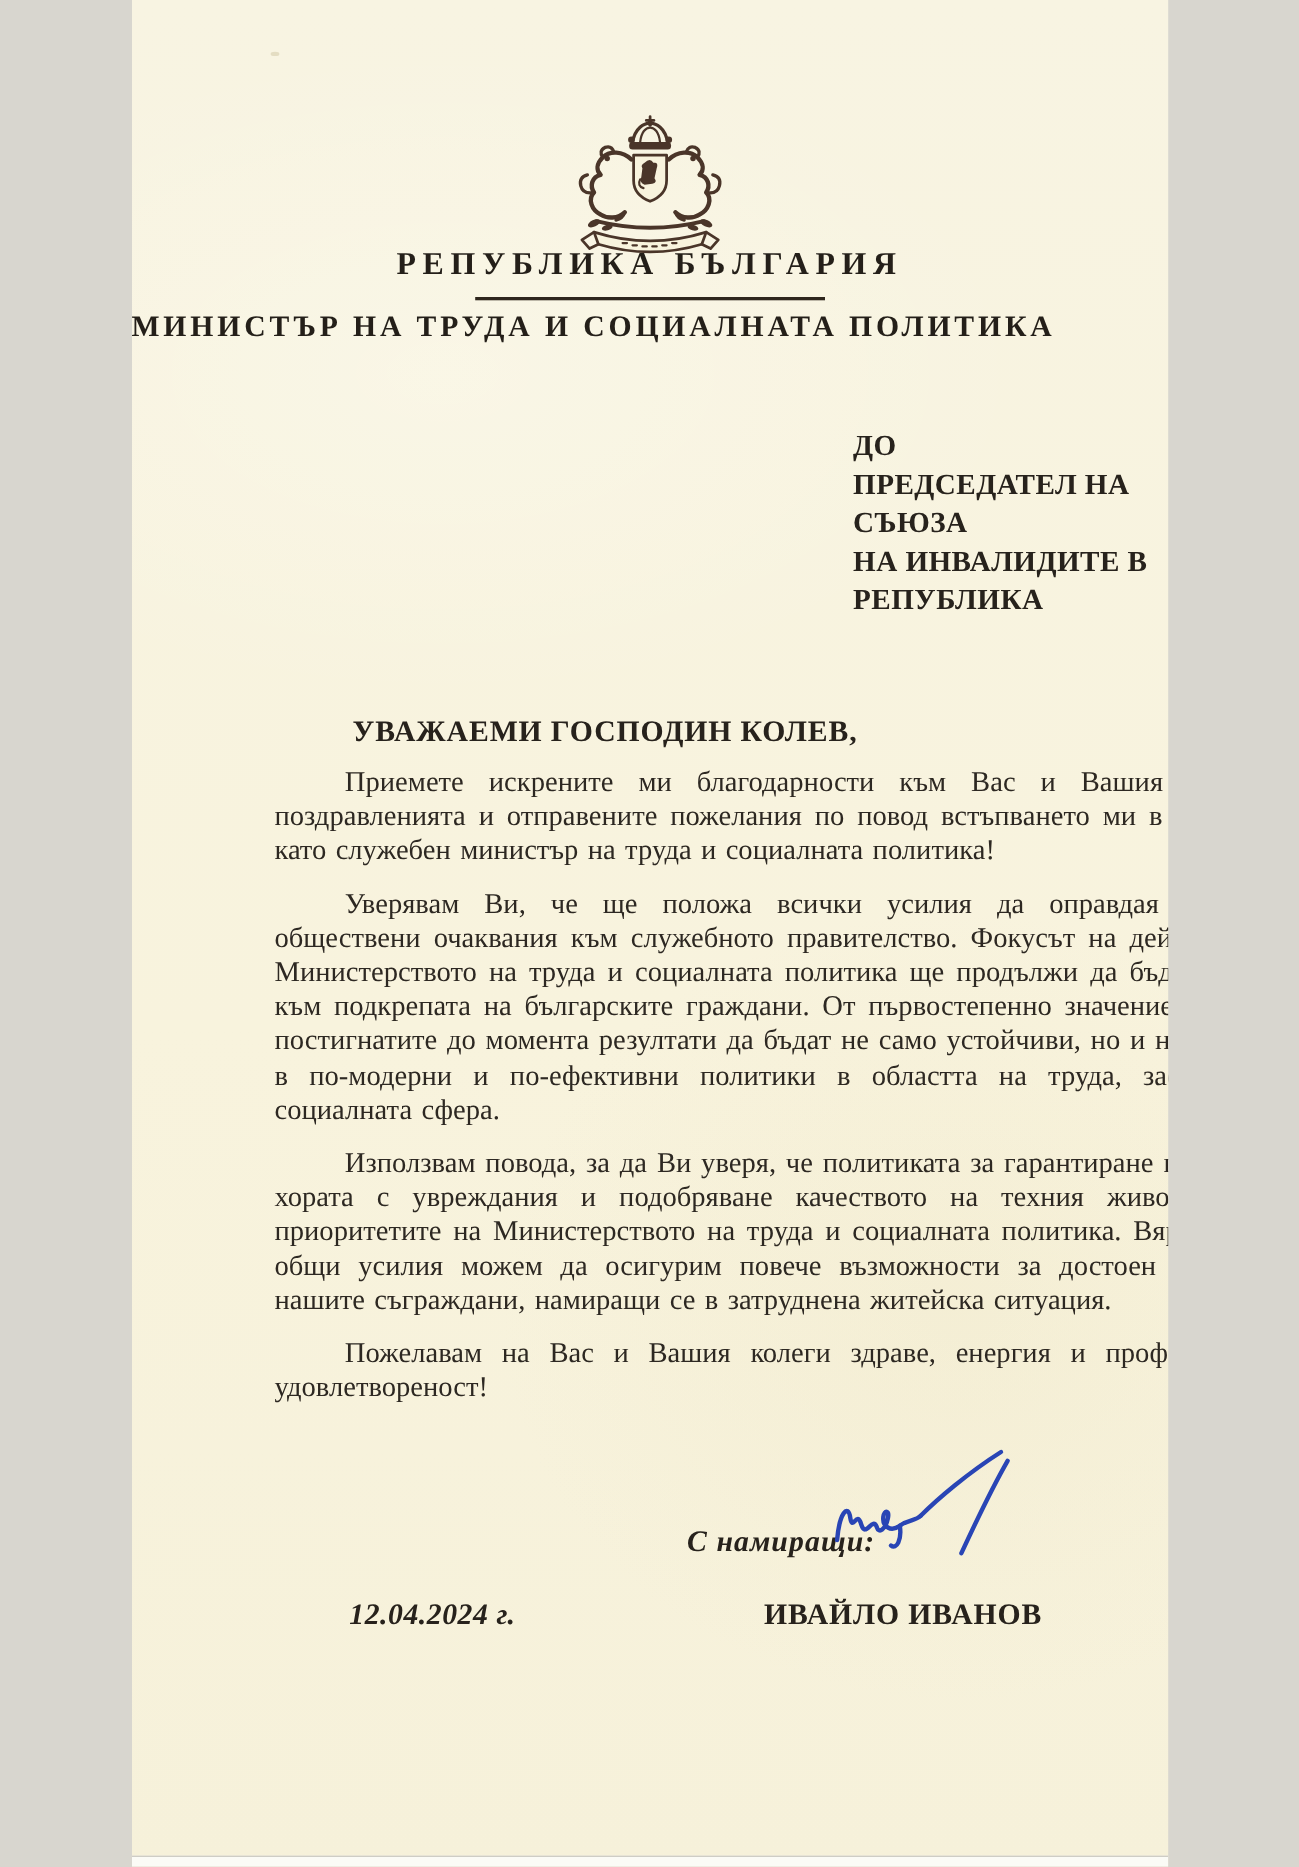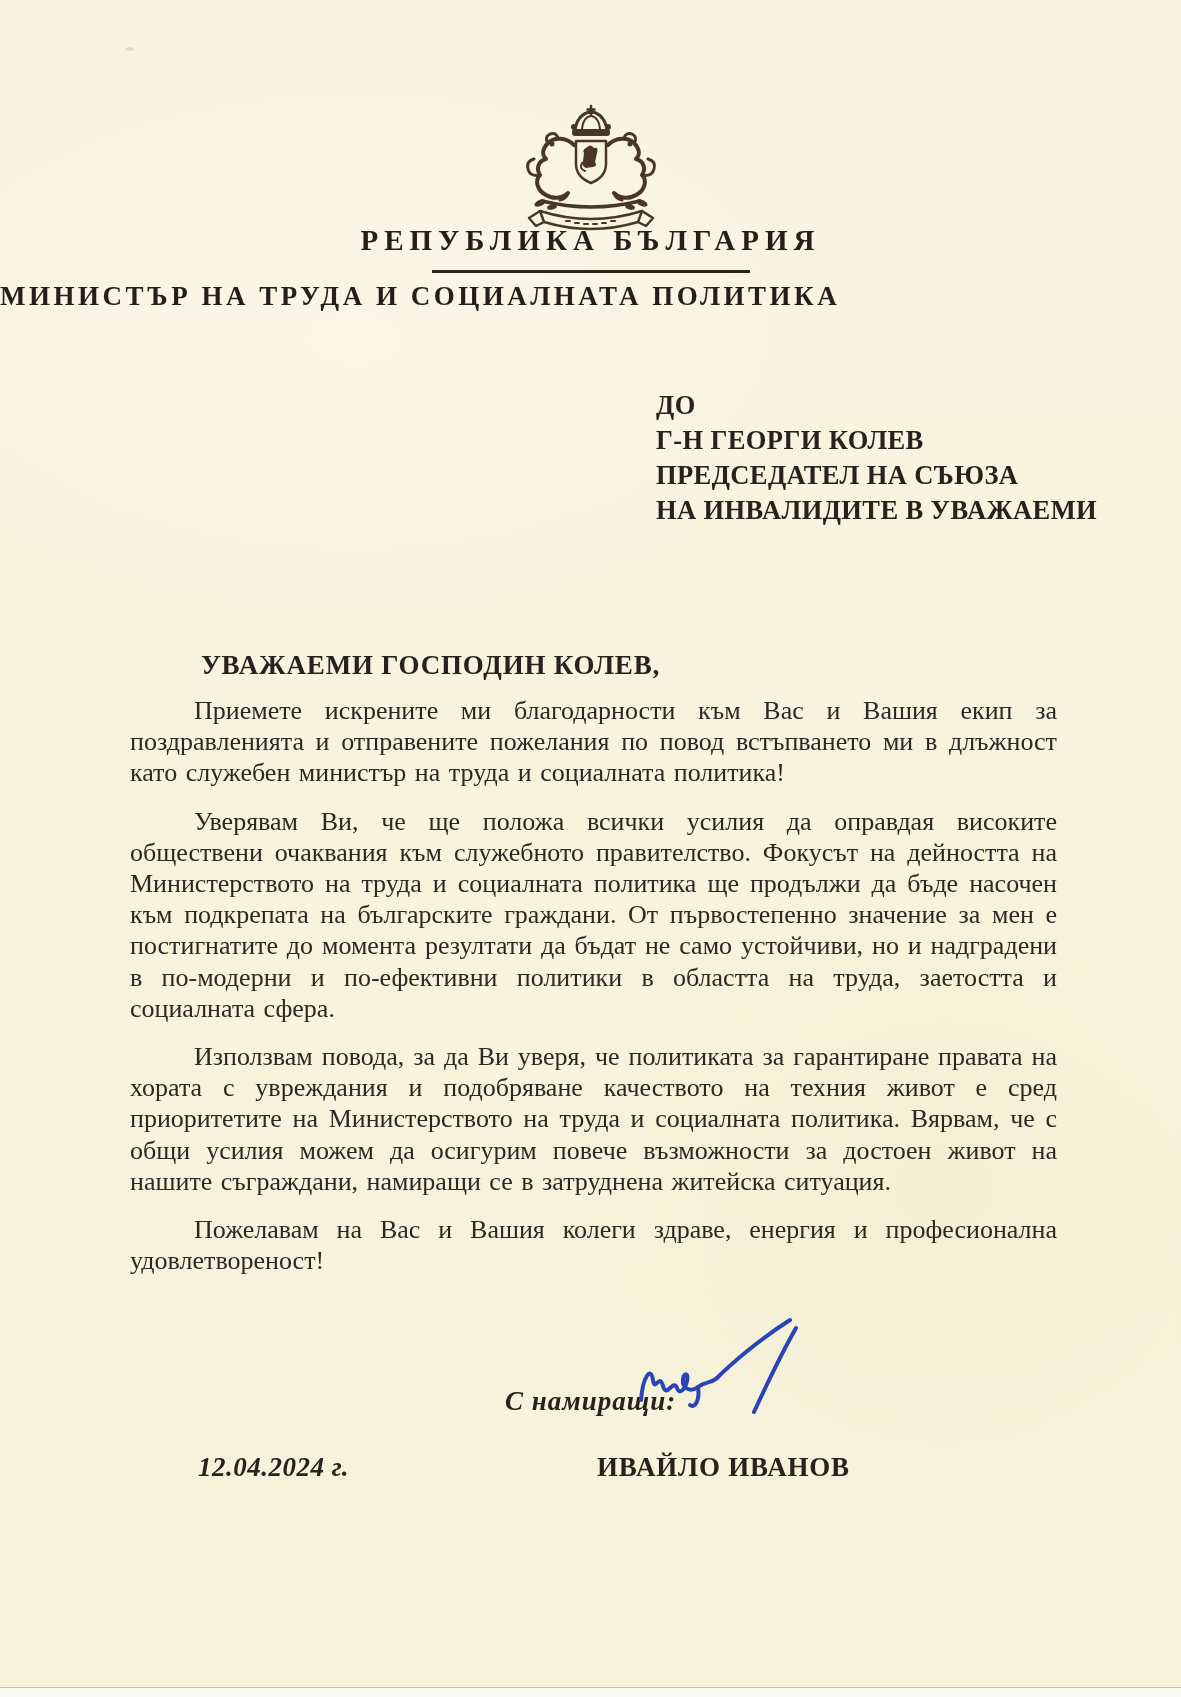--- a/index.html
+++ b/index.html
@@ -1,18 +1,18 @@
 <!DOCTYPE html>
 <html lang="bg"><head>
 <meta charset="utf-8">
 <style>
   html, body { margin: 0; padding: 0; background: #d8d6cf; }
   .page {
     position: relative;
-    width: 1181px;
+    width: 942px;
     height: 1697px;
     margin: 0 auto;
     background:
       radial-gradient(ellipse 900px 500px at 30% 20%, rgba(255,255,248,0.25), rgba(255,255,248,0) 60%),
       radial-gradient(ellipse 700px 600px at 80% 70%, rgba(235,226,190,0.25), rgba(235,226,190,0) 60%),
       linear-gradient(180deg, #f8f4e2 0%, #f8f3dd 55%, #f6f1da 100%);
     font-family: "Liberation Serif", "DejaVu Serif", serif;
     color: #2b2620;
     overflow: hidden;
   }
@@ -127,21 +127,20 @@
     color: #27221c;
   }
   .signatory-name {
     position: absolute;
     left: 575px;
     top: 1452px;
     font-size: 27px;
     font-weight: bold;
     letter-spacing: 0.8px;
     color: #27221c;
-    margin-left: 22px;
   }
 
   
   .speck {
     position: absolute;
     left: 126px;
     top: 47px;
     width: 8px;
     height: 4px;
     background: #e4ddc2;
@@ -201,23 +200,22 @@
     <path d="M58,108 l-11,7 7,8 8,-4 M160,108 l11,7 -7,8 -8,-4" stroke-width="2.5"></path>
     <path d="M84,118 h4 M93,120 h4 M102,121 h4 M111,121 h4 M120,120 h4 M129,118 h4" stroke-width="2"></path>
   </svg>
 
   <div class="country-title">РЕПУБЛИКА БЪЛГАРИЯ</div>
   <div class="header-rule"></div>
   <div class="ministry-title">МИНИСТЪР НА ТРУДА И СОЦИАЛНАТА ПОЛИТИКА</div>
 
   <div class="recipient">
     <div>ДО</div>
-    <div>Г-Н ГЕОРГИ КОЛЕВ</div>
     <div>ПРЕДСЕДАТЕЛ НА СЪЮЗА</div>
-    <div>НА ИНВАЛИДИТЕ В УВАЖАЕМИ</div>
+    <div>НА ИНВАЛИДИТЕ В РЕПУБЛИКА</div>
   </div>
 
   <div class="salutation">УВАЖАЕМИ ГОСПОДИН КОЛЕВ,</div>
 
   <div class="body-text">
     <p>Приемете искрените ми благодарности към Вас и Вашия екип за поздравленията и отправените пожелания по повод встъпването ми в длъжност като служебен министър на труда и социалната политика!</p>
     <p>Уверявам Ви, че ще положа всички усилия да оправдая високите обществени очаквания към служебното правителство. Фокусът на дейността на Министерството на труда и социалната политика ще продължи да бъде насочен към подкрепата на българските граждани. От първостепенно значение за мен е постигнатите до момента резултати да бъдат не само устойчиви, но и надградени в по-модерни и по-ефективни политики в областта на труда, заетостта и социалната сфера.</p>
     <p>Използвам повода, за да Ви уверя, че политиката за гарантиране правата на хората с увреждания и подобряване качеството на техния живот е сред приоритетите на Министерството на труда и социалната политика. Вярвам, че с общи усилия можем да осигурим повече възможности за достоен живот на нашите съграждани, намиращи се в затруднена житейска ситуация.</p>
     <p>Пожелавам на Вас и Вашия колеги здраве, енергия и професионална удовлетвореност!</p>
   </div>

